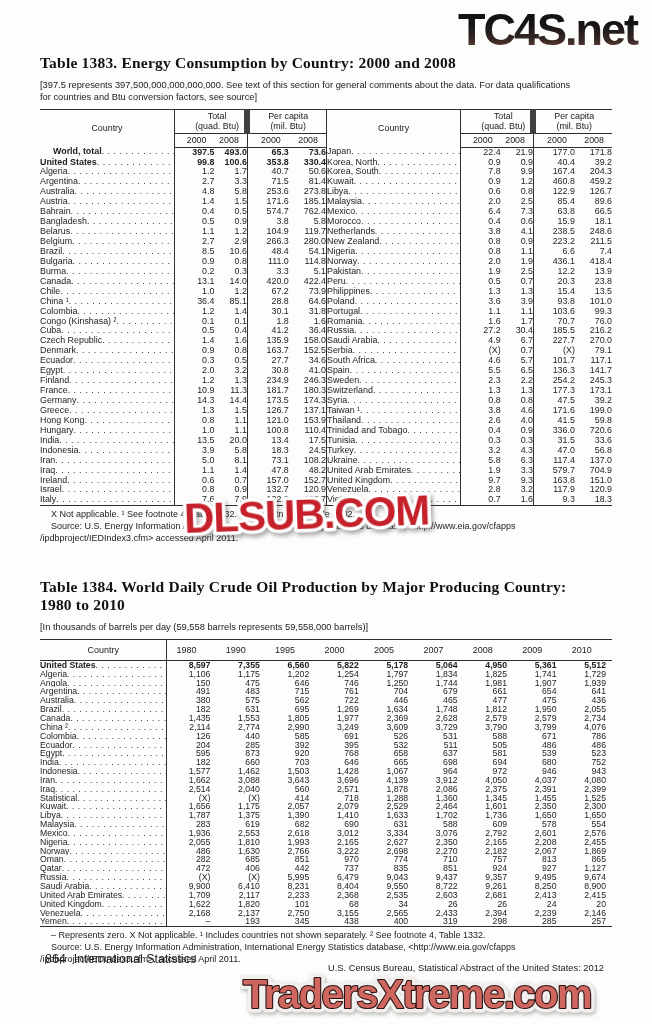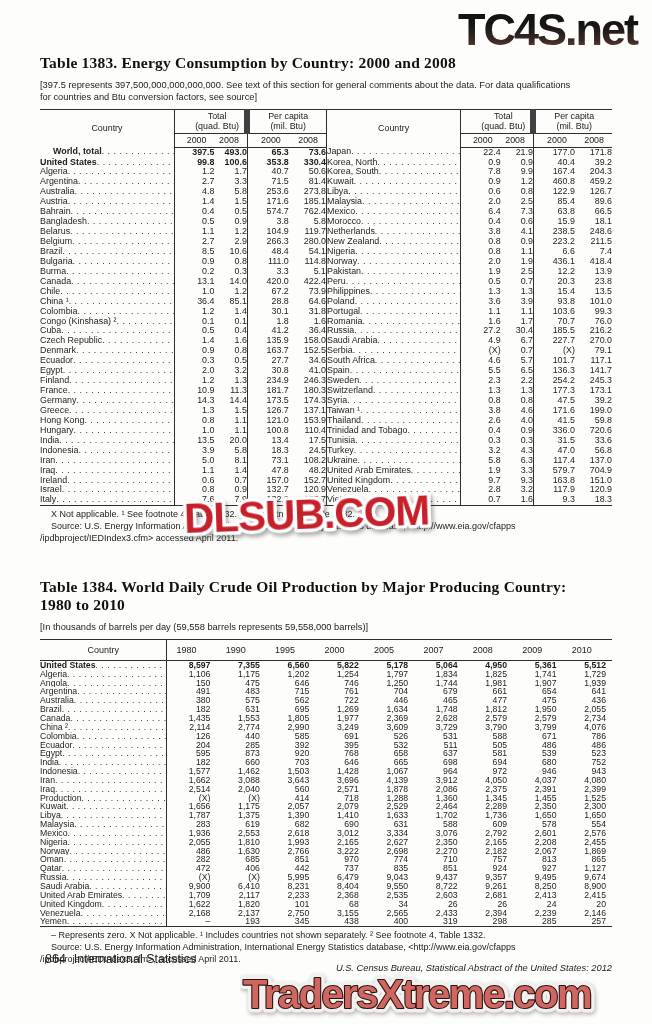--- a/index.html
+++ b/index.html
@@ -36,21 +36,21 @@
   .fn .ln.noind{padding-left:0;}
   .sec84{margin-top:34px;}
   .t84{border-top:1.5px solid #2e2e2e;border-bottom:1.5px solid #2e2e2e;margin-top:5px;}
   .t84 th{font-weight:normal;font-size:9px;height:20px;vertical-align:middle;padding:0;border-bottom:1px solid #2e2e2e;color:#222;}
   .t84 th.country{text-align:center;border-right:1px solid #2e2e2e;}
   .t84 th.yr{text-align:center;padding-right:11px;}
   .t84 tbody td{font-size:8.7px;line-height:8.85px;height:8.85px;padding:0;white-space:nowrap;overflow:hidden;}
   .t84 tbody td:nth-child(1){border-right:1px solid #2e2e2e;}
   .t84 td.num{padding-right:6px;}
   .footer{position:absolute;left:45px;top:952px;font-size:12.5px;color:#232323;display:flex;gap:8px;}
-  .census{position:absolute;right:40px;top:963px;font-size:9.3px;color:#222;font-style:italic;}
+  .census{position:absolute;right:48px;top:963px;font-size:9.3px;color:#222;}
   .wm{position:absolute;z-index:10;pointer-events:none;}
   #wm-tc4s{top:2px;right:-4px;}
   #wm-dlsub{left:176px;top:482px;}
   #wm-traders{left:240px;top:966px;}
 </style>
 </head>
 <body>
 
 <div class="page">
 
@@ -1370,21 +1370,21 @@
     <td class="num">1,878</td>
     <td class="num">2,086</td>
     <td class="num">2,375</td>
     <td class="num">2,391</td>
     <td class="num">2,399</td>
   </tr>
 
   <tr>
     <td class="name">
               <span class="in">
-                <span class="nm">Production</span>
+                <span class="nm">Statistical</span>
                 <span class="dots"></span>
               </span>
             </td>
     <td class="num">(X)</td>
     <td class="num">(X)</td>
     <td class="num">414</td>
     <td class="num">718</td>
     <td class="num">1,288</td>
     <td class="num">1,360</td>
     <td class="num">1,345</td>
@@ -1398,21 +1398,21 @@
                 <span class="nm">Kuwait</span>
                 <span class="dots"></span>
               </span>
             </td>
     <td class="num">1,656</td>
     <td class="num">1,175</td>
     <td class="num">2,057</td>
     <td class="num">2,079</td>
     <td class="num">2,529</td>
     <td class="num">2,464</td>
-    <td class="num">2,289</td>
+    <td class="num">1,601</td>
     <td class="num">2,350</td>
     <td class="num">2,300</td>
   </tr>
 
   <tr>
     <td class="name">
               <span class="in">
                 <span class="nm">Libya</span>
                 <span class="dots"></span>
               </span>

